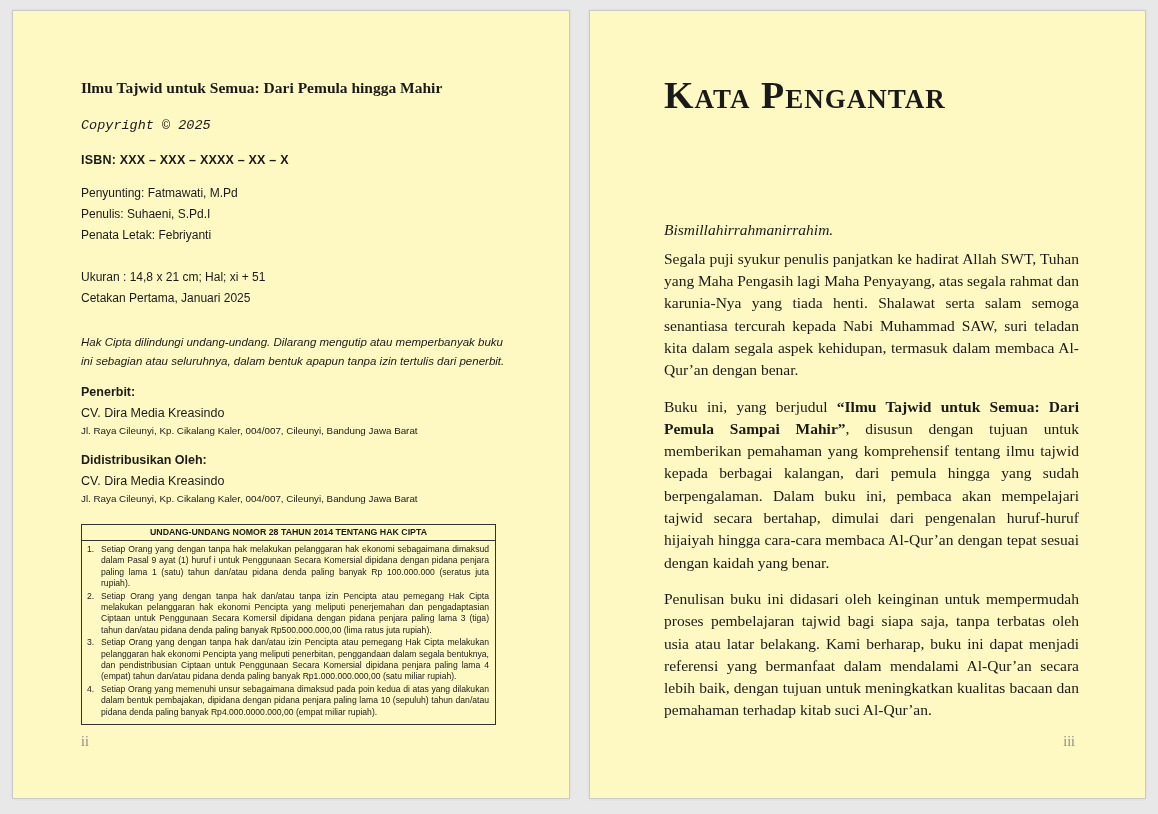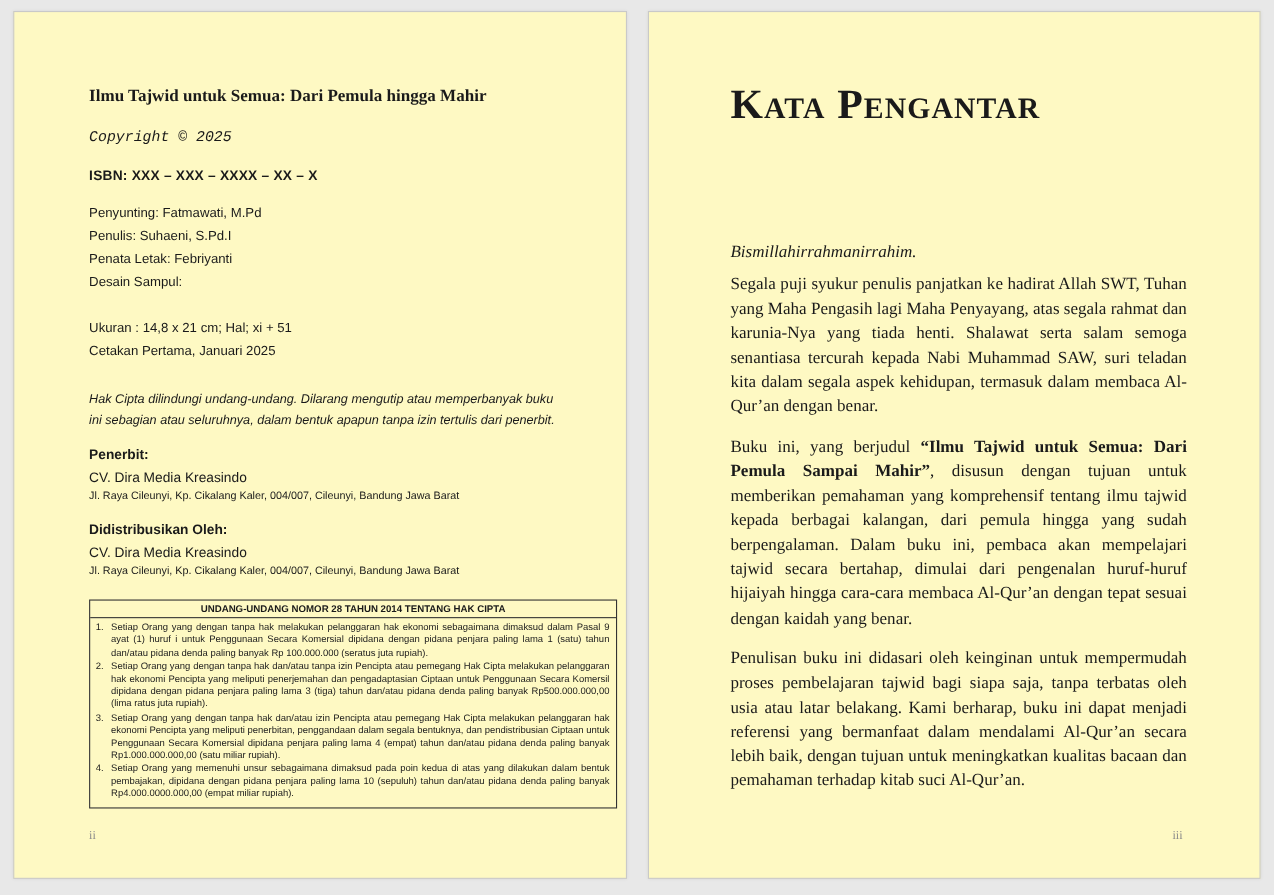--- a/index.html
+++ b/index.html
@@ -41,38 +41,38 @@
     font-style:italic; font-size:11.5px; line-height:18.5px;
   }
   .pub-block { margin-top:15px; }
   .pub-block + .pub-block { margin-top:17px; }
   .pub-label { font-weight:bold; font-size:12.5px; margin:0 0 7px 0; }
   .pub-name  { font-size:12.5px; margin:0 0 5px 0; }
   .pub-addr  { font-size:9.8px;  margin:0; }
 
   .law-box {
     margin-top:20px;
-    width:480px;
+    width:415px;
     border:1px solid #333;
     box-sizing:border-box;
   }
   .law-title {
     text-align:center; font-weight:bold; font-size:8.8px;
     padding:2px 2px 3px;
     border-bottom:1px solid #333;
   }
   .law-items { padding:3px 6px 5px 3px; }
   .law-item  { display:flex; margin-bottom:1px; }
   .law-num   { flex:0 0 14px; font-size:8.6px; line-height:11.4px; text-align:left; padding-left:2px; }
   .law-text  { flex:1; font-size:8.6px; line-height:11.4px; text-align:justify; }
 
   .pagenum {
-    position:absolute; bottom:32px;
+    position:absolute; bottom:48px;
     font-family:"Liberation Serif", serif;
-    font-size:11px; color:#8a8a8a;
+    font-size:14px; color:#8a8a8a;
   }
   .pn-left  { left:68px; }
   .pn-right { right:70px; }
 
   
   .pr-content { padding:64px 66px 0 74px; }
   .chapter-title {
     font-family:"Liberation Serif", serif;
     font-variant:small-caps;
     font-weight:bold;
@@ -101,21 +101,20 @@
   <section class="page page-left">
     <div class="pl-content">
       <h1 class="book-title">Ilmu Tajwid untuk Semua: Dari Pemula hingga Mahir</h1>
       <p class="copyright">Copyright © 2025</p>
       <p class="isbn">ISBN: XXX – XXX – XXXX – XX – X</p>
 
       <div class="credits">
         <p class="credit">Penyunting: Fatmawati, M.Pd</p>
         <p class="credit">Penulis: Suhaeni, S.Pd.I</p>
         <p class="credit">Penata Letak: Febriyanti</p>
-        <p class="credit">Desain Sampul:</p>
       </div>
 
       <div class="specs">
         <p class="spec">Ukuran : 14,8 x 21 cm; Hal; xi + 51</p>
         <p class="spec">Cetakan Pertama, Januari 2025</p>
       </div>
 
       <p class="notice">Hak Cipta dilindungi undang-undang. Dilarang mengutip atau memperbanyak buku ini sebagian atau seluruhnya, dalam bentuk apapun tanpa izin tertulis dari penerbit.</p>
 
       <div class="pub-block">

